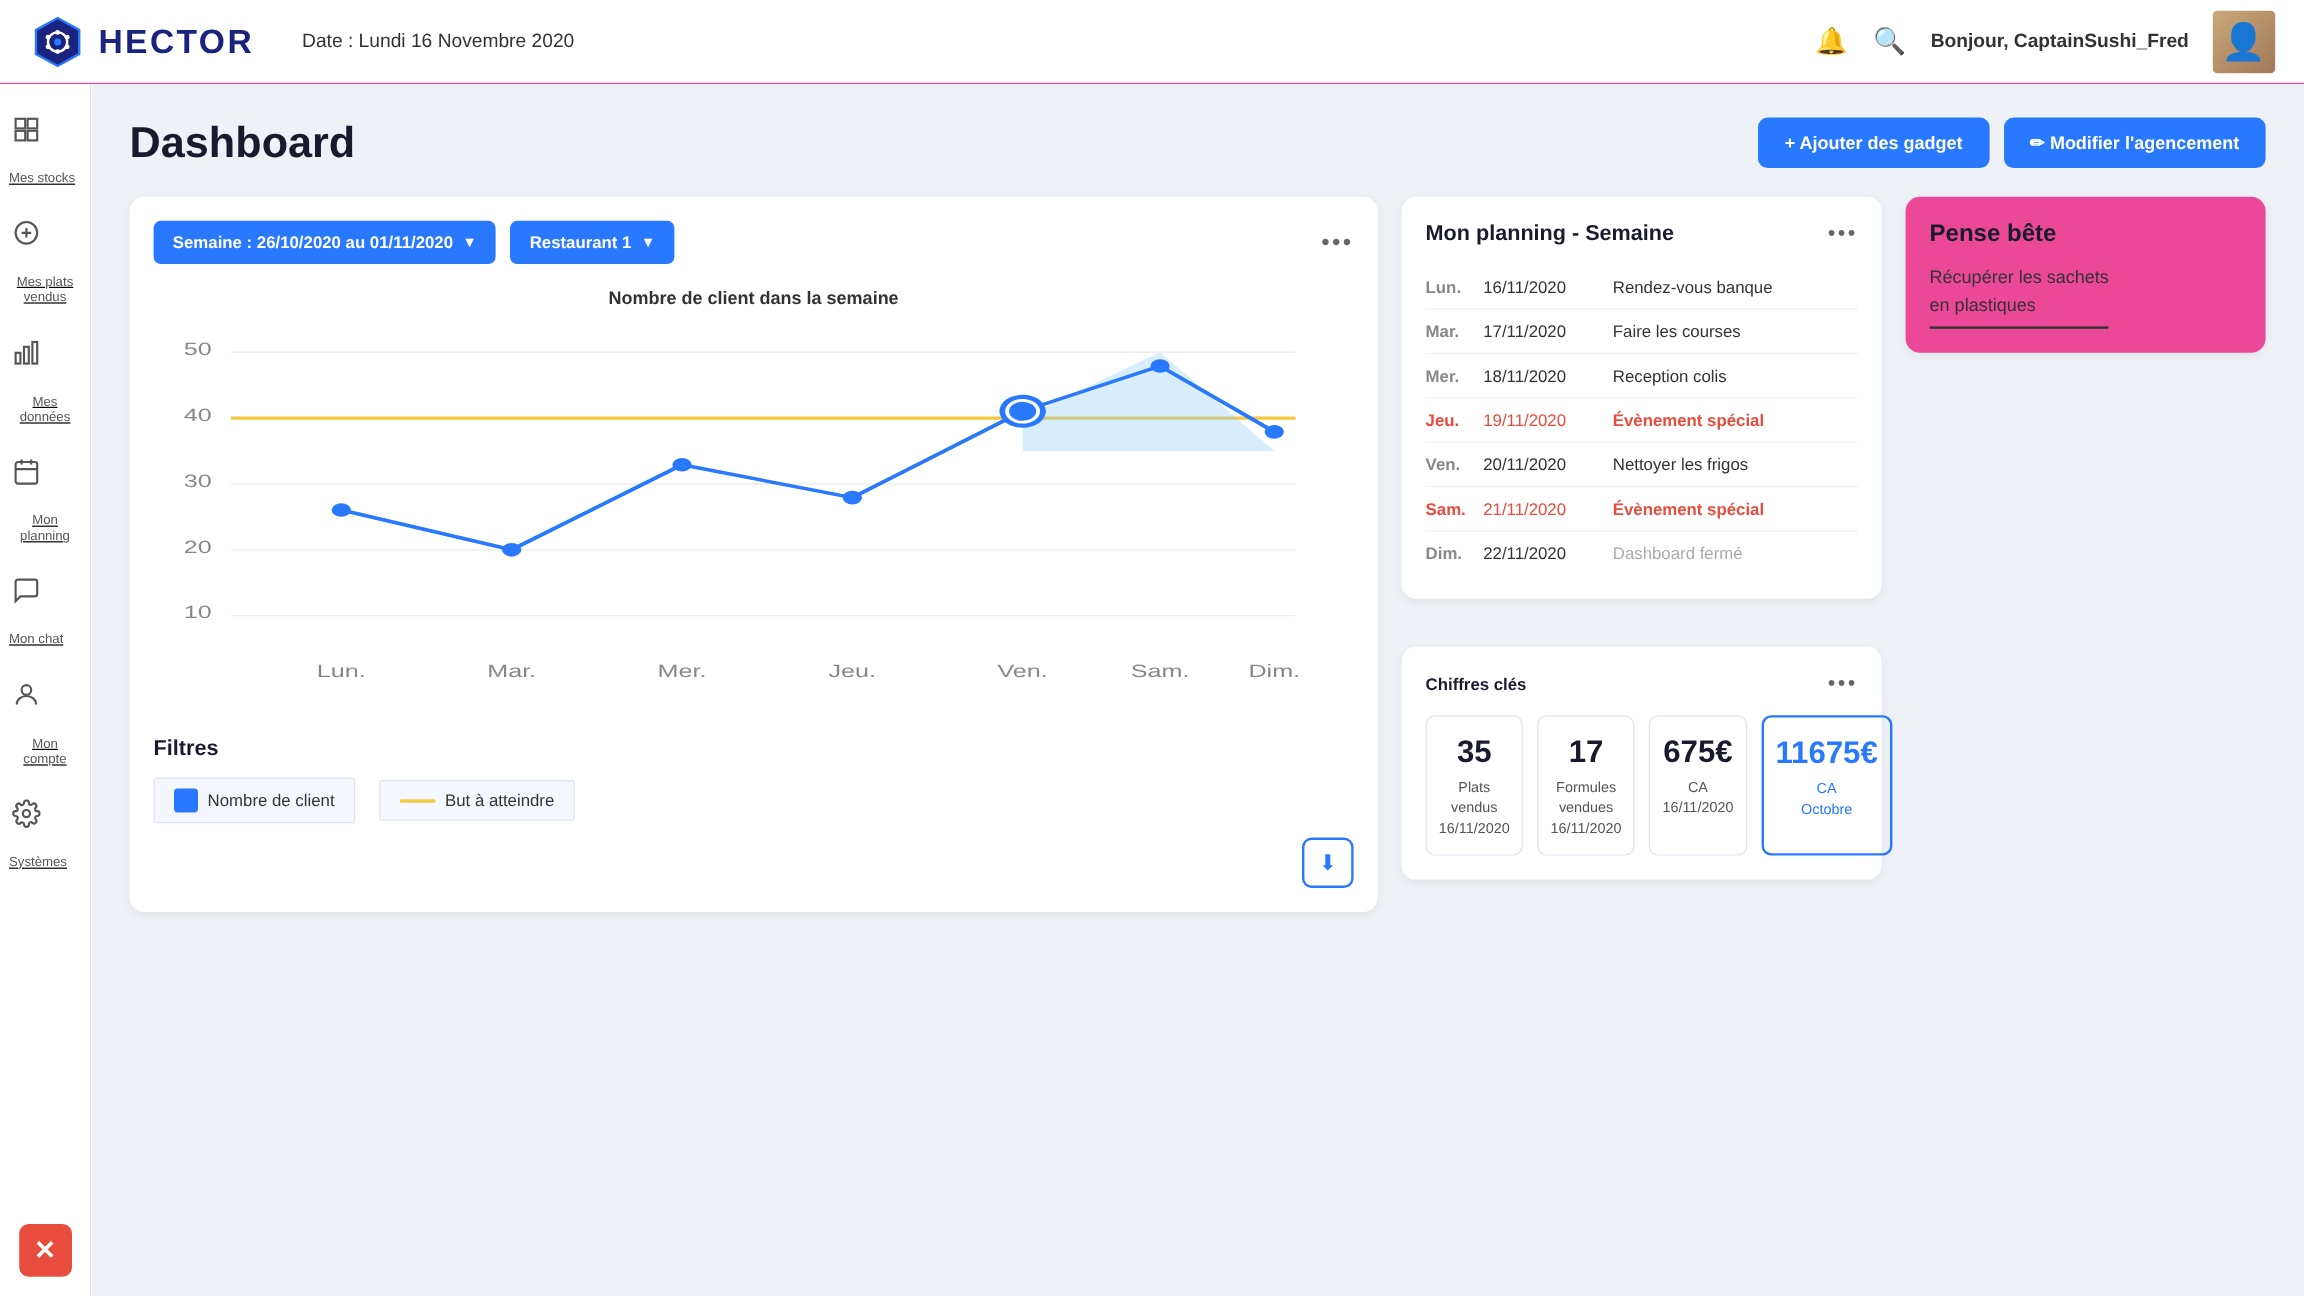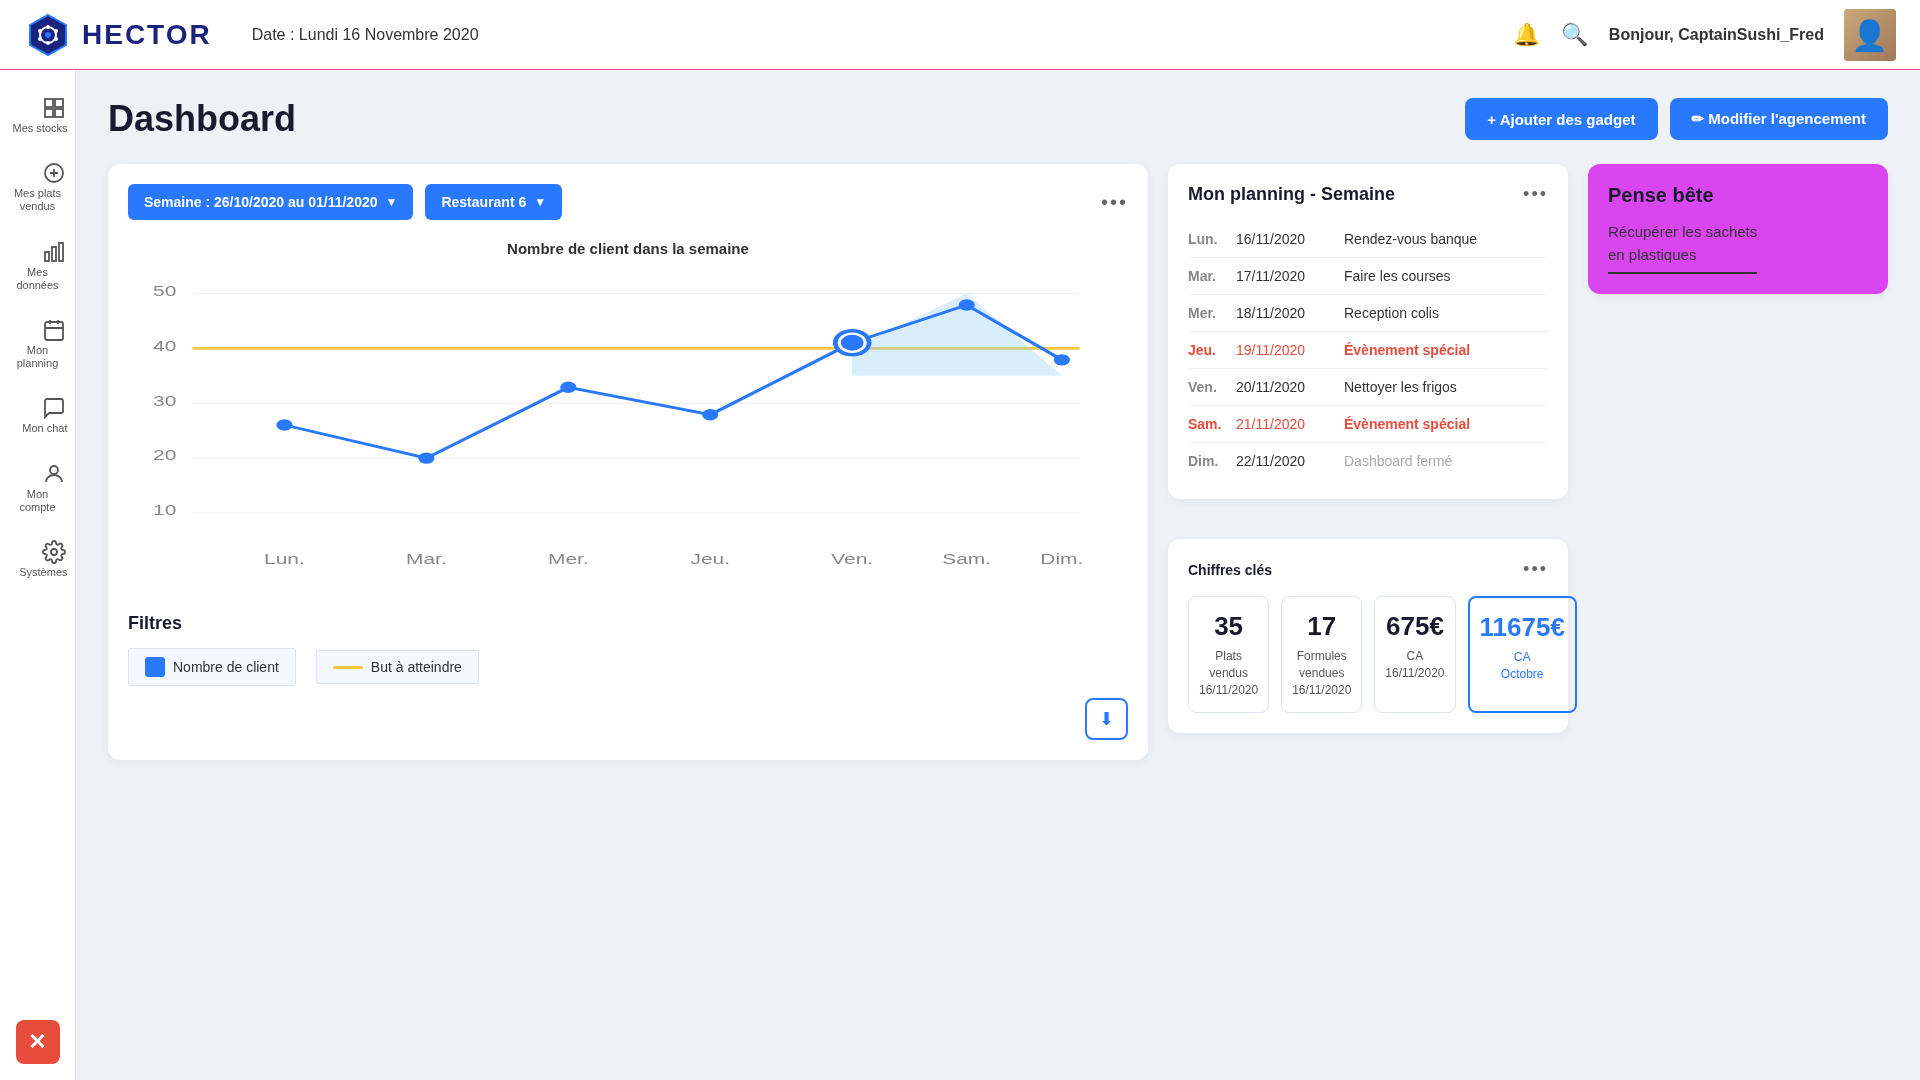--- a/index.html
+++ b/index.html
@@ -97,27 +97,28 @@
       display: flex;
       flex-direction: column;
       align-items: center;
       padding: 16px 0;
       gap: 8px;
       z-index: 5;
     }
     .sidebar-item {
       display: flex;
       flex-direction: column;
-      align-items: flex-end;
-      gap: 0;
+      align-items: flex-start;
+      gap: 21px;
       cursor: pointer;
       padding: 8px 4px;
       border-radius: 8px;
       width: 68px;
       transition: background 0.15s;
+      text-decoration: underline;
     }
     .sidebar-icon {
       font-size: 22px;
       color: #555;
       display: flex;
       align-items: center;
       justify-content: center;
       width: 28px;
       height: 28px;
     }
@@ -338,21 +339,21 @@
       font-weight: 600;
     }
     .day-event.closed {
       color: #aaa;
     }
     .day-label.weekend { color: #e74c3c; }
     .day-date.weekend { color: #e74c3c; }
 
     
     .note-card {
-      background: #d946ef;
+      background: #ec4899;
       border-radius: 12px;
       padding: 20px;
       box-shadow: 0 2px 8px rgba(0,0,0,0.06);
     }
     .note-title {
       font-size: 20px;
       font-weight: 700;
       color: #1a1a2e;
       margin-bottom: 14px;
     }
@@ -530,21 +531,21 @@
 
   <div class="dashboard-grid">
 
     <div class="card">
       <div class="chart-controls">
         <button class="dropdown-btn">
           <span>Semaine : 26/10/2020 au 01/11/2020</span>
           <span class="dropdown-arrow">▼</span>
         </button>
         <button class="dropdown-btn">
-          <span>Restaurant 6</span>
+          <span>Restaurant 1</span>
           <span class="dropdown-arrow">▼</span>
         </button>
         <button class="more-btn">•••</button>
       </div>
       <div class="chart-title">Nombre de client dans la semaine</div>
       <div class="chart-container">
         <svg class="chart" viewBox="0 0 620 280" preserveAspectRatio="none">
 
           <text x="30" y="20" font-size="13" fill="#888" text-anchor="end">50</text>
           <text x="30" y="68" font-size="13" fill="#888" text-anchor="end">40</text>

